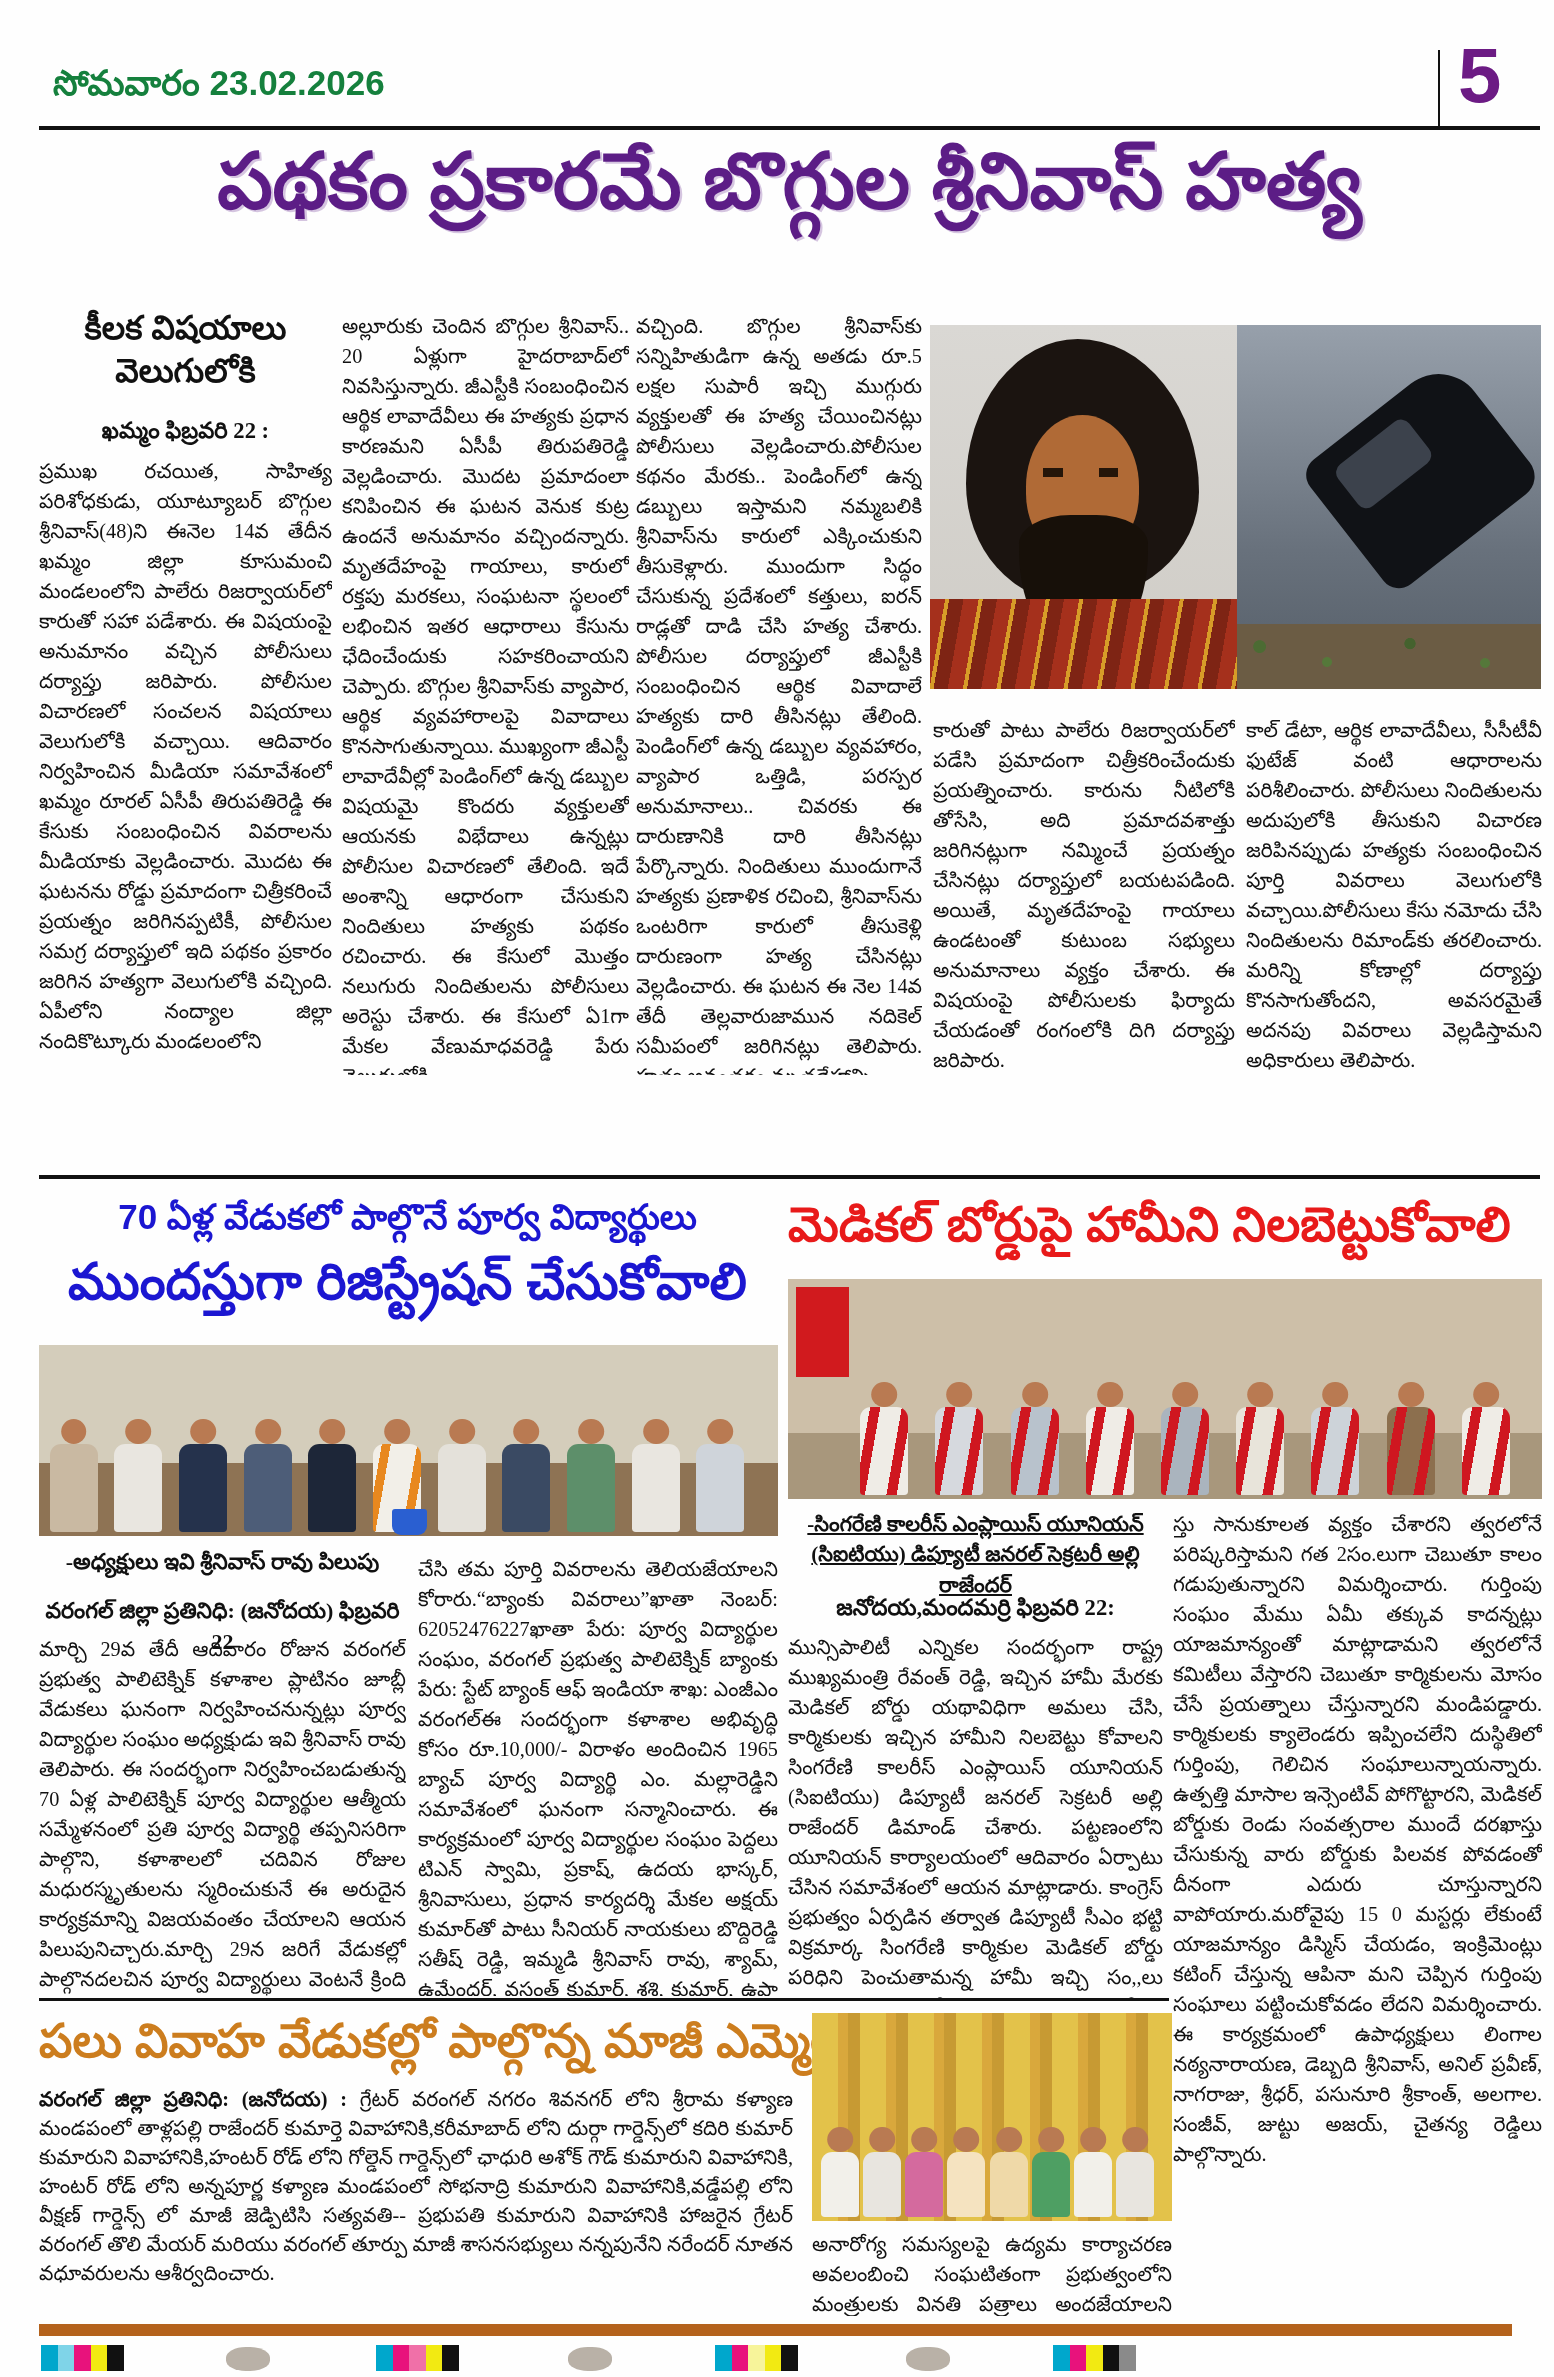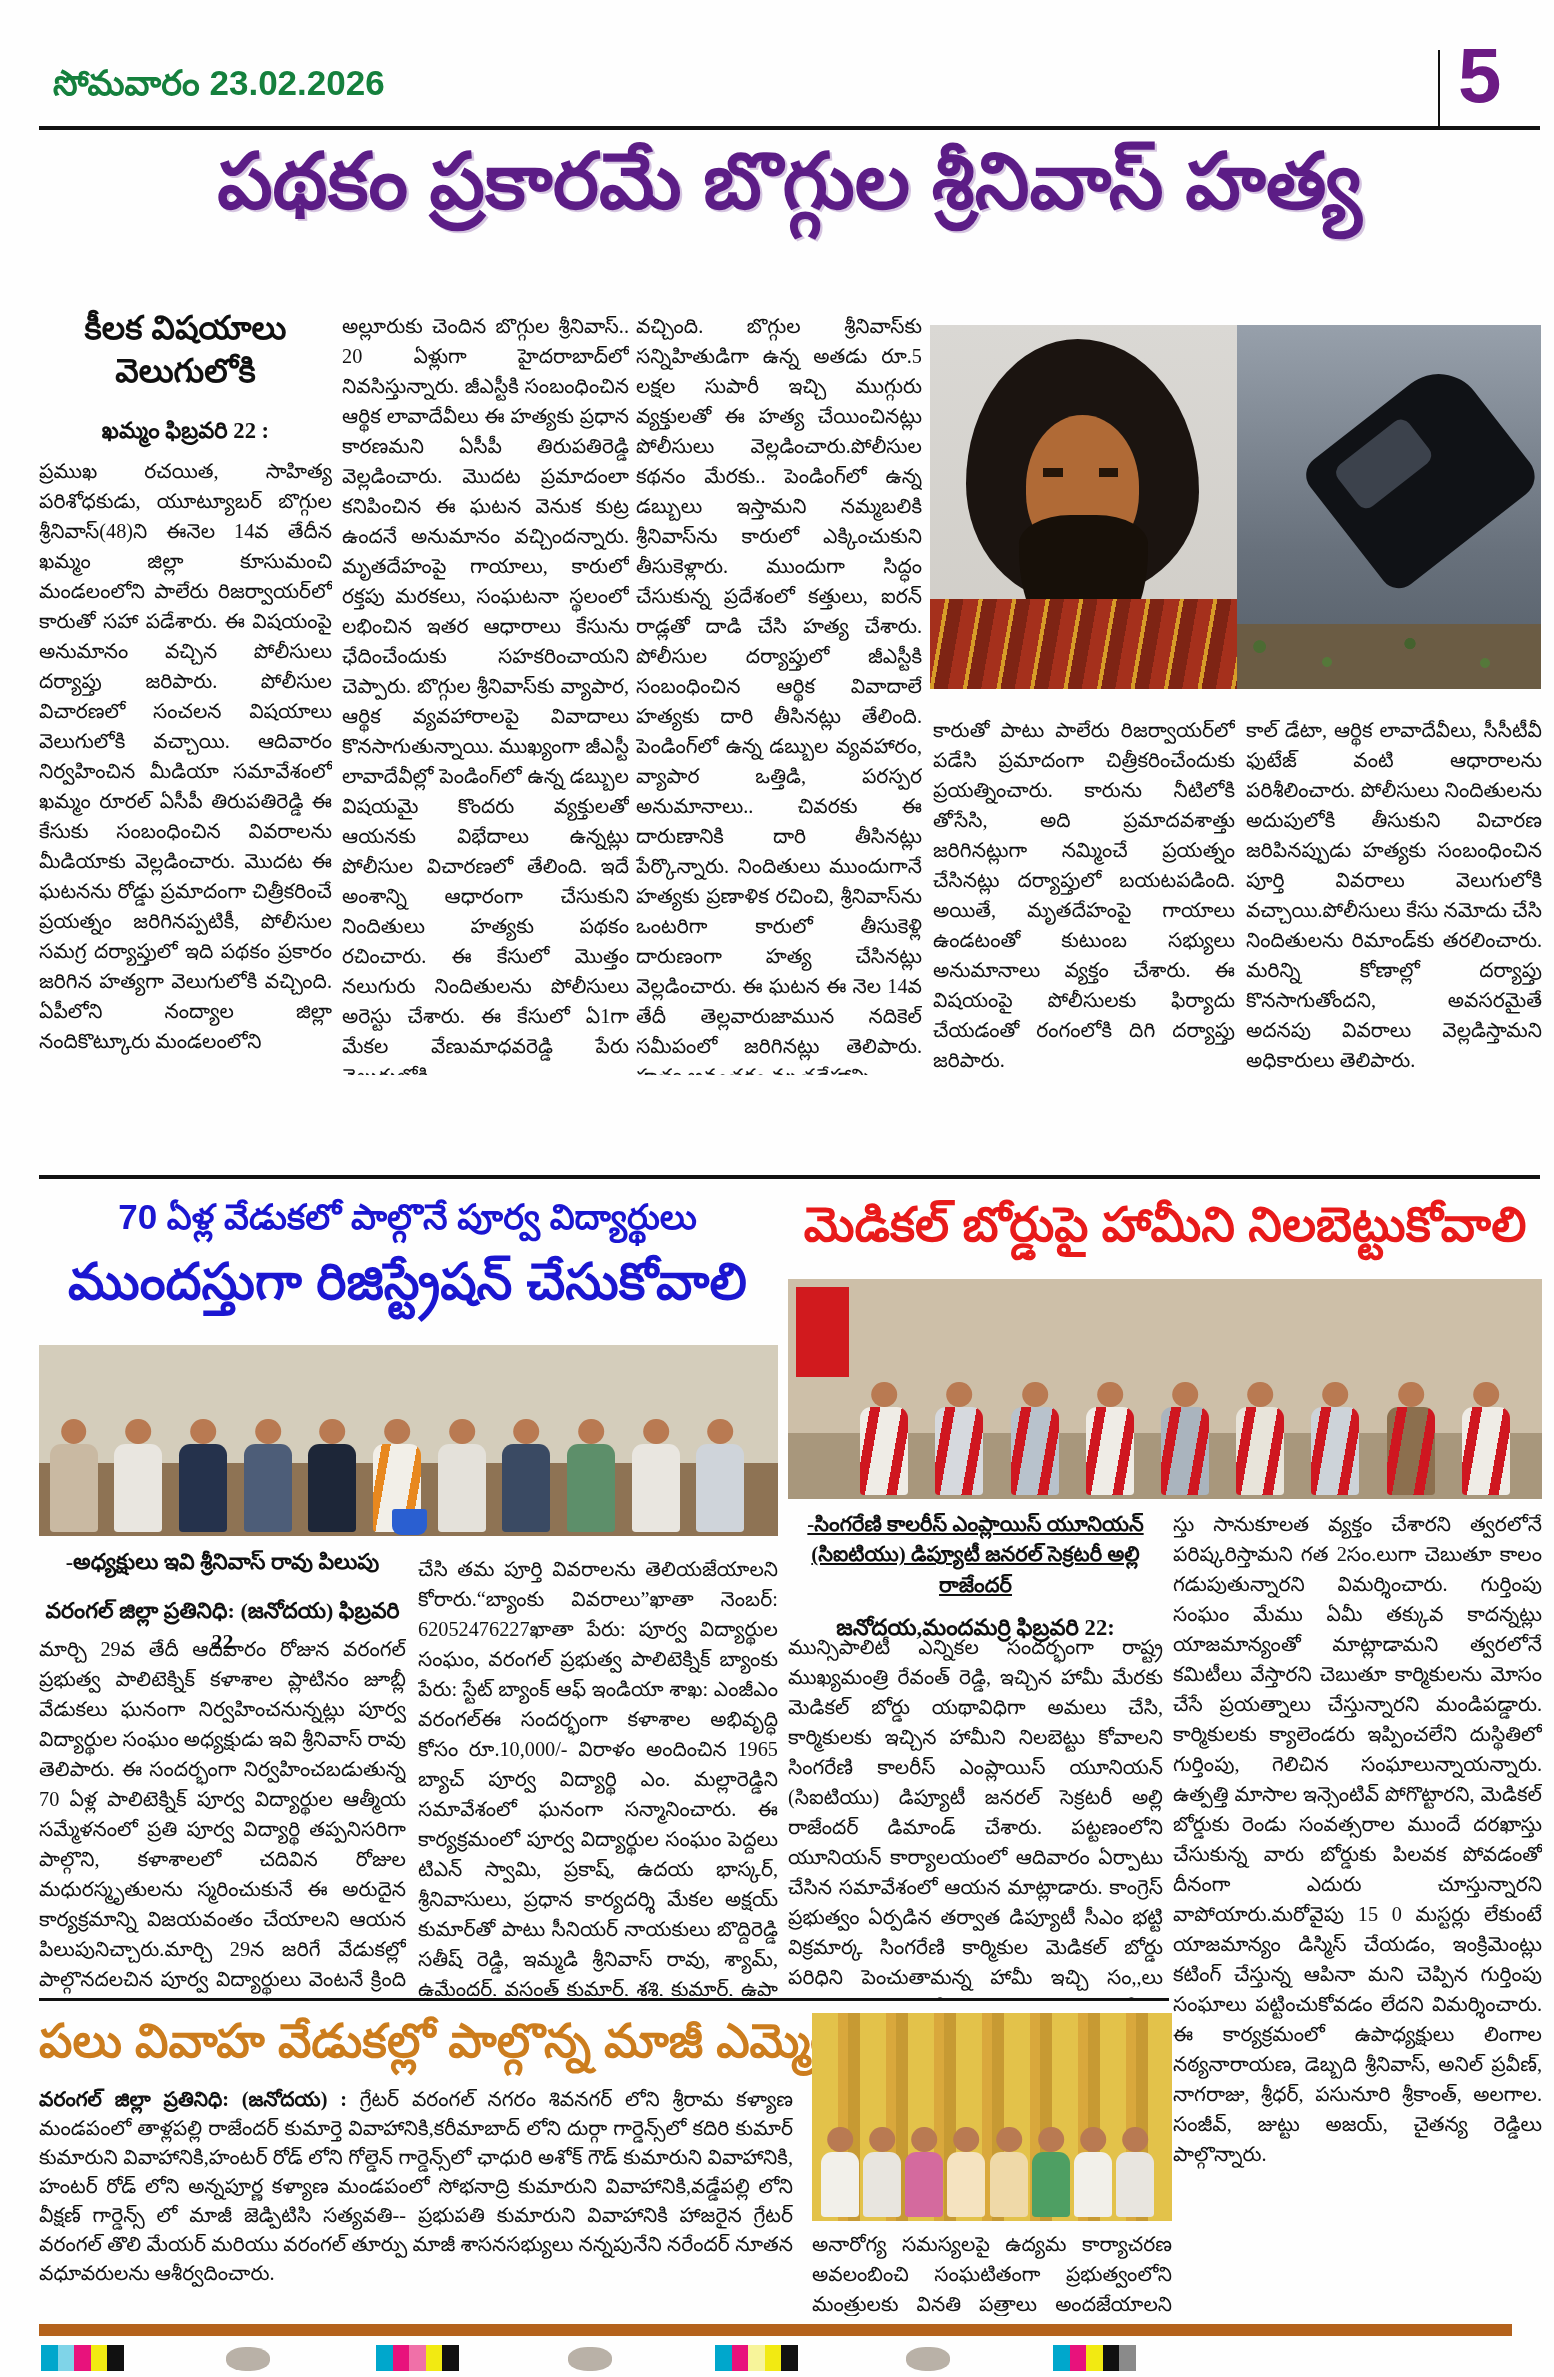--- a/index.html
+++ b/index.html
@@ -45,24 +45,24 @@
   
   .kicker2{left:39px;top:1197px;width:737px;text-align:center;font-size:35px;font-weight:bold;
            color:#1b16d1;font-family:"Liberation Sans","DejaVu Sans",sans-serif;}
   .headline2{left:39px;top:1252px;width:737px;text-align:center;font-size:51px;font-weight:bold;
            color:#1b16d1;font-family:"Liberation Sans","DejaVu Sans",sans-serif;white-space:nowrap;}
   .byline2{left:39px;top:1549px;width:367px;font-size:22px;}
   .dl2{left:39px;top:1598px;width:367px;font-size:22px;text-align:center;}
   .a1{left:39px;top:1634px;width:367px;height:363px;}
   .a2{left:418px;top:1554px;width:360px;height:442px;}
   
-  .headline3{left:788px;top:1197px;width:754px;text-align:center;font-size:48px;font-weight:bold;
+  .headline3{left:788px;top:1197px;width:754px;text-align:left;font-size:48px;font-weight:bold;
            color:#e81a1a;font-family:"Liberation Sans","DejaVu Sans",sans-serif;white-space:nowrap;}
   .byline3{left:788px;top:1509px;width:375px;font-size:21px;line-height:1.45;text-decoration:underline;}
-  .dl3{left:788px;top:1595px;width:375px;margin-top:20px;}
+  .dl3{left:788px;top:1595px;width:375px;}
   .m1{left:788px;top:1632px;width:375px;height:369px;}
   .m1b{left:812px;top:2229px;width:360px;height:87px;}
   .m2{left:1173px;top:1509px;width:369px;height:809px;}
   
   .divider3{left:39px;top:1998px;width:1130px;height:3px;}
   .headline4{left:39px;top:2013px;width:752px;text-align:center;font-size:47px;font-weight:bold;
            color:#cc7d1e;font-family:"Liberation Sans","DejaVu Sans",sans-serif;white-space:nowrap;}
   .w1{left:39px;top:2085px;width:754px;height:235px;font-size:20.3px;line-height:29px;}
   .lead-bold{font-weight:bold;}
   

